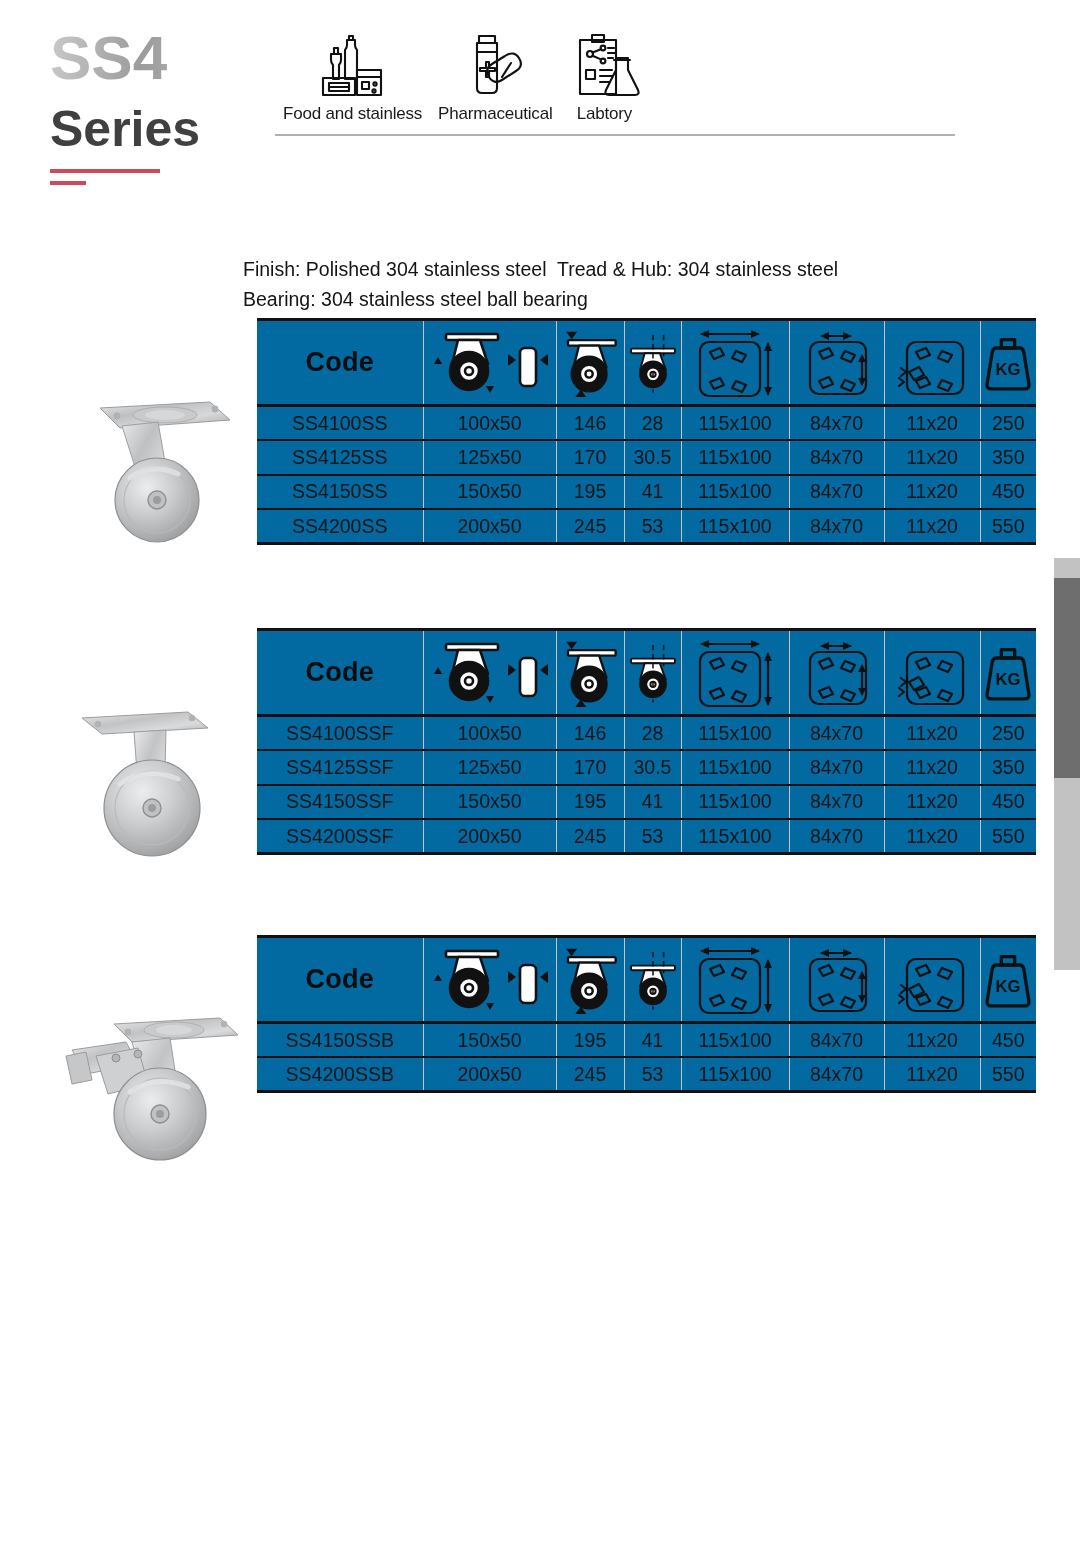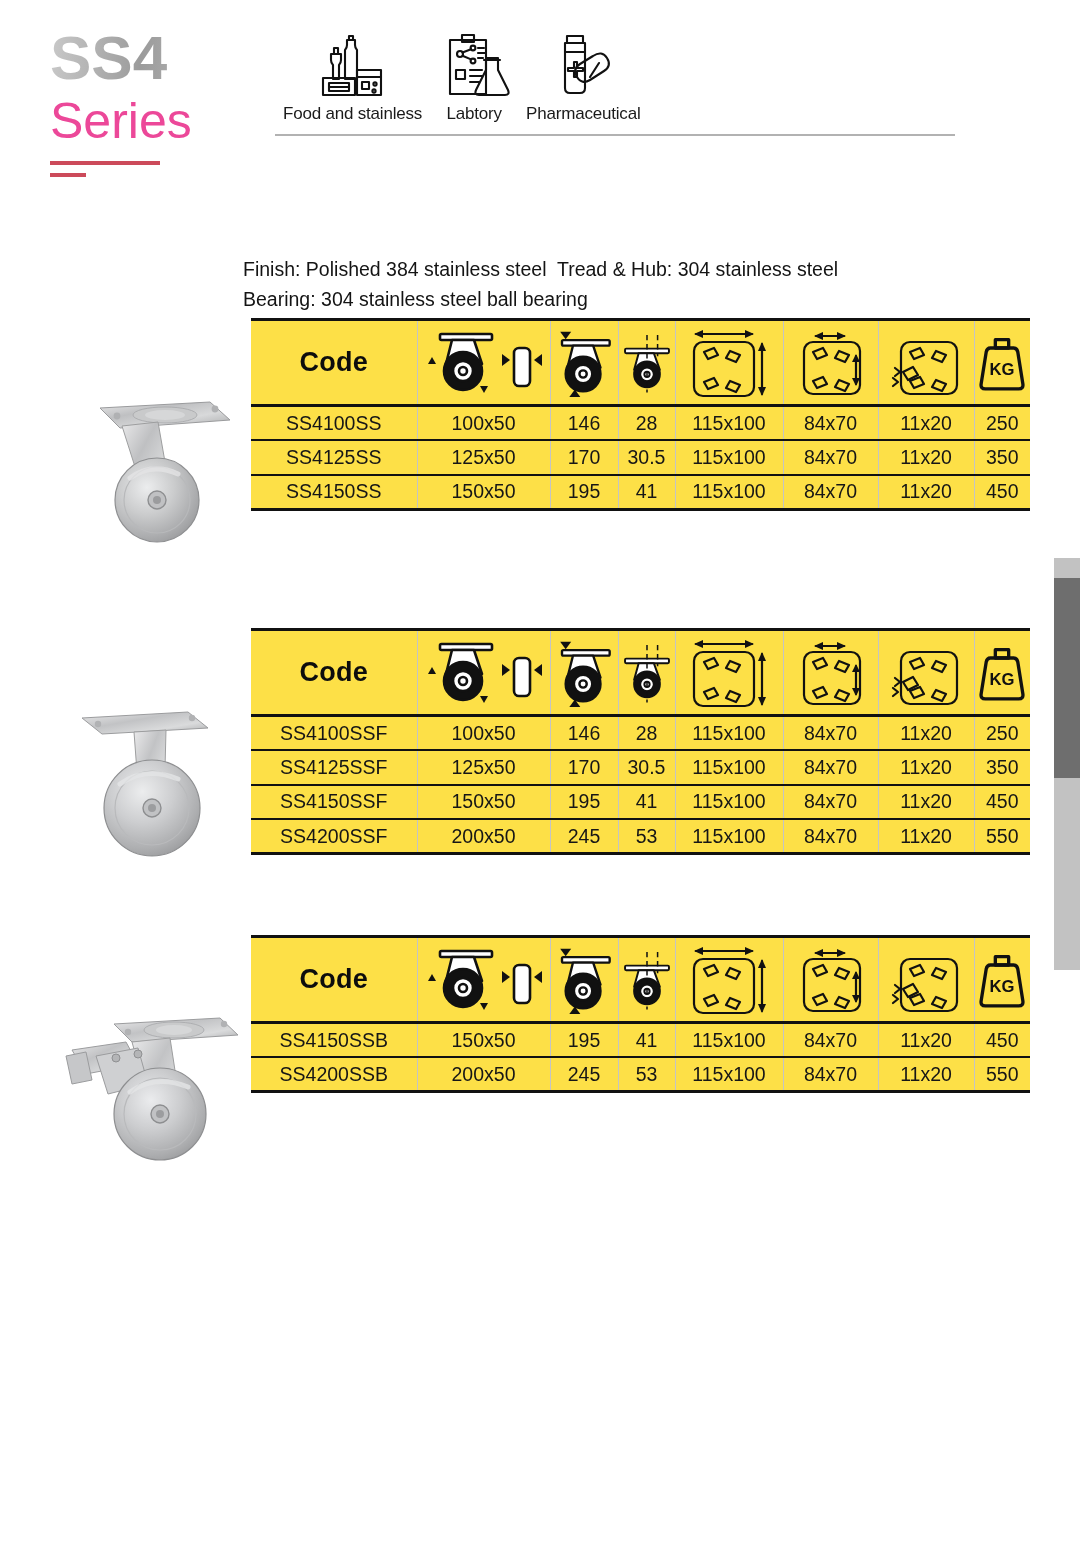--- a/index.html
+++ b/index.html
@@ -31,24 +31,24 @@
     line-height: 0.98;
     letter-spacing: 0px;
     background: linear-gradient(95deg, #c9c9c9 0%, #9b9b9b 40%, #b9b9b9 70%, #8f8f8f 100%);
     -webkit-background-clip: text;
     background-clip: text;
     color: transparent;
     -webkit-text-fill-color: transparent;
   }
   .brand-line2 {
     font-size: 50px;
-    font-weight: 400;
+    font-weight: 700;
     line-height: 1.05;
-    color: #ec4899;
-    margin-top: 6px;
+    color: #404040;
+    margin-top: 14px;
   }
   .brand-rule-long {
     margin-top: 14px;
     width: 110px; height: 4px;
     background: #cc4a5a;
   }
   .brand-rule-short {
     margin-top: 8px;
     width: 36px; height: 4px;
     background: #cc4a5a;
@@ -92,25 +92,25 @@
     width: 790px;
     font-size: 19.5px;
     line-height: 1.52;
     color: #141414;
   }
   .spec-block b { font-weight: 400; }
 
   
   .cast-table {
     position: absolute;
-    left: 251px;
+    left: 257px;
     width: 779px;
     border-collapse: collapse;
     table-layout: fixed;
-    background: #fde047;
+    background: #0369a1;
   }
   .cast-table col.c-code  { width: 166px; }
   .cast-table col.c-wheel { width: 133px; }
   .cast-table col.c-h     { width: 68px;  }
   .cast-table col.c-off   { width: 57px;  }
   .cast-table col.c-plate { width: 108px; }
   .cast-table col.c-bolt  { width: 95px;  }
   .cast-table col.c-hole  { width: 96px;  }
   .cast-table col.c-kg    { width: 56px;  }
 
@@ -200,64 +200,64 @@
             <circle cx="61" cy="59" r="1.6"></circle>
           </g>
         </svg>
       </div>
       <div class="lbl">Food and stainless</div>
     </div>
 
 
     <div class="industry">
       <div class="ic">
+        <svg width="76" height="66" viewBox="0 0 76 66">
+          <g fill="none" stroke="#111" stroke-width="2.1" stroke-linejoin="round" stroke-linecap="round">
+            <path d="M22 4 h16 v7 h-16 z"></path>
+            <path d="M20 11 h20 v45 q0 5 -5 5 H25 q-5 0 -5 -5 z"></path>
+            <path d="M20 20 h20"></path>
+            <path d="M29 30 h3 v6 h6 v3 h-6 v6 h-3 v-6 h-6 v-3 h6 z"></path>
+            <path d="M48 24 q9 -6 14 2 q5 8 -3 13 l-14 9 q-8 5 -13 -3 q-5 -8 3 -13 z"></path>
+            <path d="M54 31 l -9 14"></path>
+          </g>
+        </svg>
+      </div>
+      <div class="lbl">Pharmaceutical</div>
+    </div>
+
+    <div class="industry">
+      <div class="ic">
         <svg width="72" height="66" viewBox="0 0 72 66">
           <g fill="none" stroke="#111" stroke-width="2.1" stroke-linejoin="round" stroke-linecap="round">
             <path d="M12 8 h36 v54 H12 z"></path>
             <path d="M24 3 h12 v7 H24 z"></path>
             <circle cx="22" cy="22" r="3"></circle>
             <circle cx="35" cy="16" r="2.4"></circle>
             <circle cx="35" cy="29" r="2.4"></circle>
             <path d="M24.5 20.5 L33 17.2 M24.5 23.8 L33 27.4"></path>
             <path d="M40 16 h6 M40 21 h8 M40 26 h5"></path>
             <rect x="18" y="38" width="9" height="9"></rect>
             <path d="M32 38 h12 M32 44 h12 M32 50 h9"></path>
             <path d="M48 26 h12 v12 l10 20 q2 5 -3 5 H41 q-5 0 -3 -5 L48 38 z"></path>
             <path d="M46 28 h16"></path>
           </g>
         </svg>
       </div>
       <div class="lbl">Labtory</div>
     </div>
 
-    <div class="industry">
-      <div class="ic">
-        <svg width="76" height="66" viewBox="0 0 76 66">
-          <g fill="none" stroke="#111" stroke-width="2.1" stroke-linejoin="round" stroke-linecap="round">
-            <path d="M22 4 h16 v7 h-16 z"></path>
-            <path d="M20 11 h20 v45 q0 5 -5 5 H25 q-5 0 -5 -5 z"></path>
-            <path d="M20 20 h20"></path>
-            <path d="M29 30 h3 v6 h6 v3 h-6 v6 h-3 v-6 h-6 v-3 h6 z"></path>
-            <path d="M48 24 q9 -6 14 2 q5 8 -3 13 l-14 9 q-8 5 -13 -3 q-5 -8 3 -13 z"></path>
-            <path d="M54 31 l -9 14"></path>
-          </g>
-        </svg>
-      </div>
-      <div class="lbl">Pharmaceutical</div>
-    </div>
-
 
   </div>
   <div class="industries-rule"></div>
 </div>
 
 <div class="spec-block">
   <div>
     <b>Finish:</b>
-    <span>Polished 384 stainless steel</span>&nbsp;
+    <span>Polished 304 stainless steel</span>&nbsp;
     <b>Tread &amp; Hub:</b>
     <span>304 stainless steel</span>
   </div>
   <div>
     <b>Bearing</b><span>: 304 stainless steel ball bearing</span>
   </div>
 </div>
 
 <svg width="0" height="0" style="position:absolute" aria-hidden="true">
   <defs>
@@ -463,20 +463,30 @@
     </tr>
     <tr>
       <td>SS4150SS</td>
       <td>150x50</td>
       <td>195</td>
       <td>41</td>
       <td>115x100</td>
       <td>84x70</td>
       <td>11x20</td>
       <td>450</td>
+    </tr>
+    <tr>
+      <td>SS4200SS</td>
+      <td>200x50</td>
+      <td>245</td>
+      <td>53</td>
+      <td>115x100</td>
+      <td>84x70</td>
+      <td>11x20</td>
+      <td>550</td>
     </tr>
   </tbody>
 </table>
 
 <div class="product-photo" style="top:700px">
   <svg width="185" height="175" viewBox="0 0 185 175">
     <defs>
       <linearGradient id="steel2" x1="0" y1="0" x2="1" y2="1">
         <stop offset="0%" stop-color="#eaeaeb"></stop>
         <stop offset="40%" stop-color="#c2c3c5"></stop>

